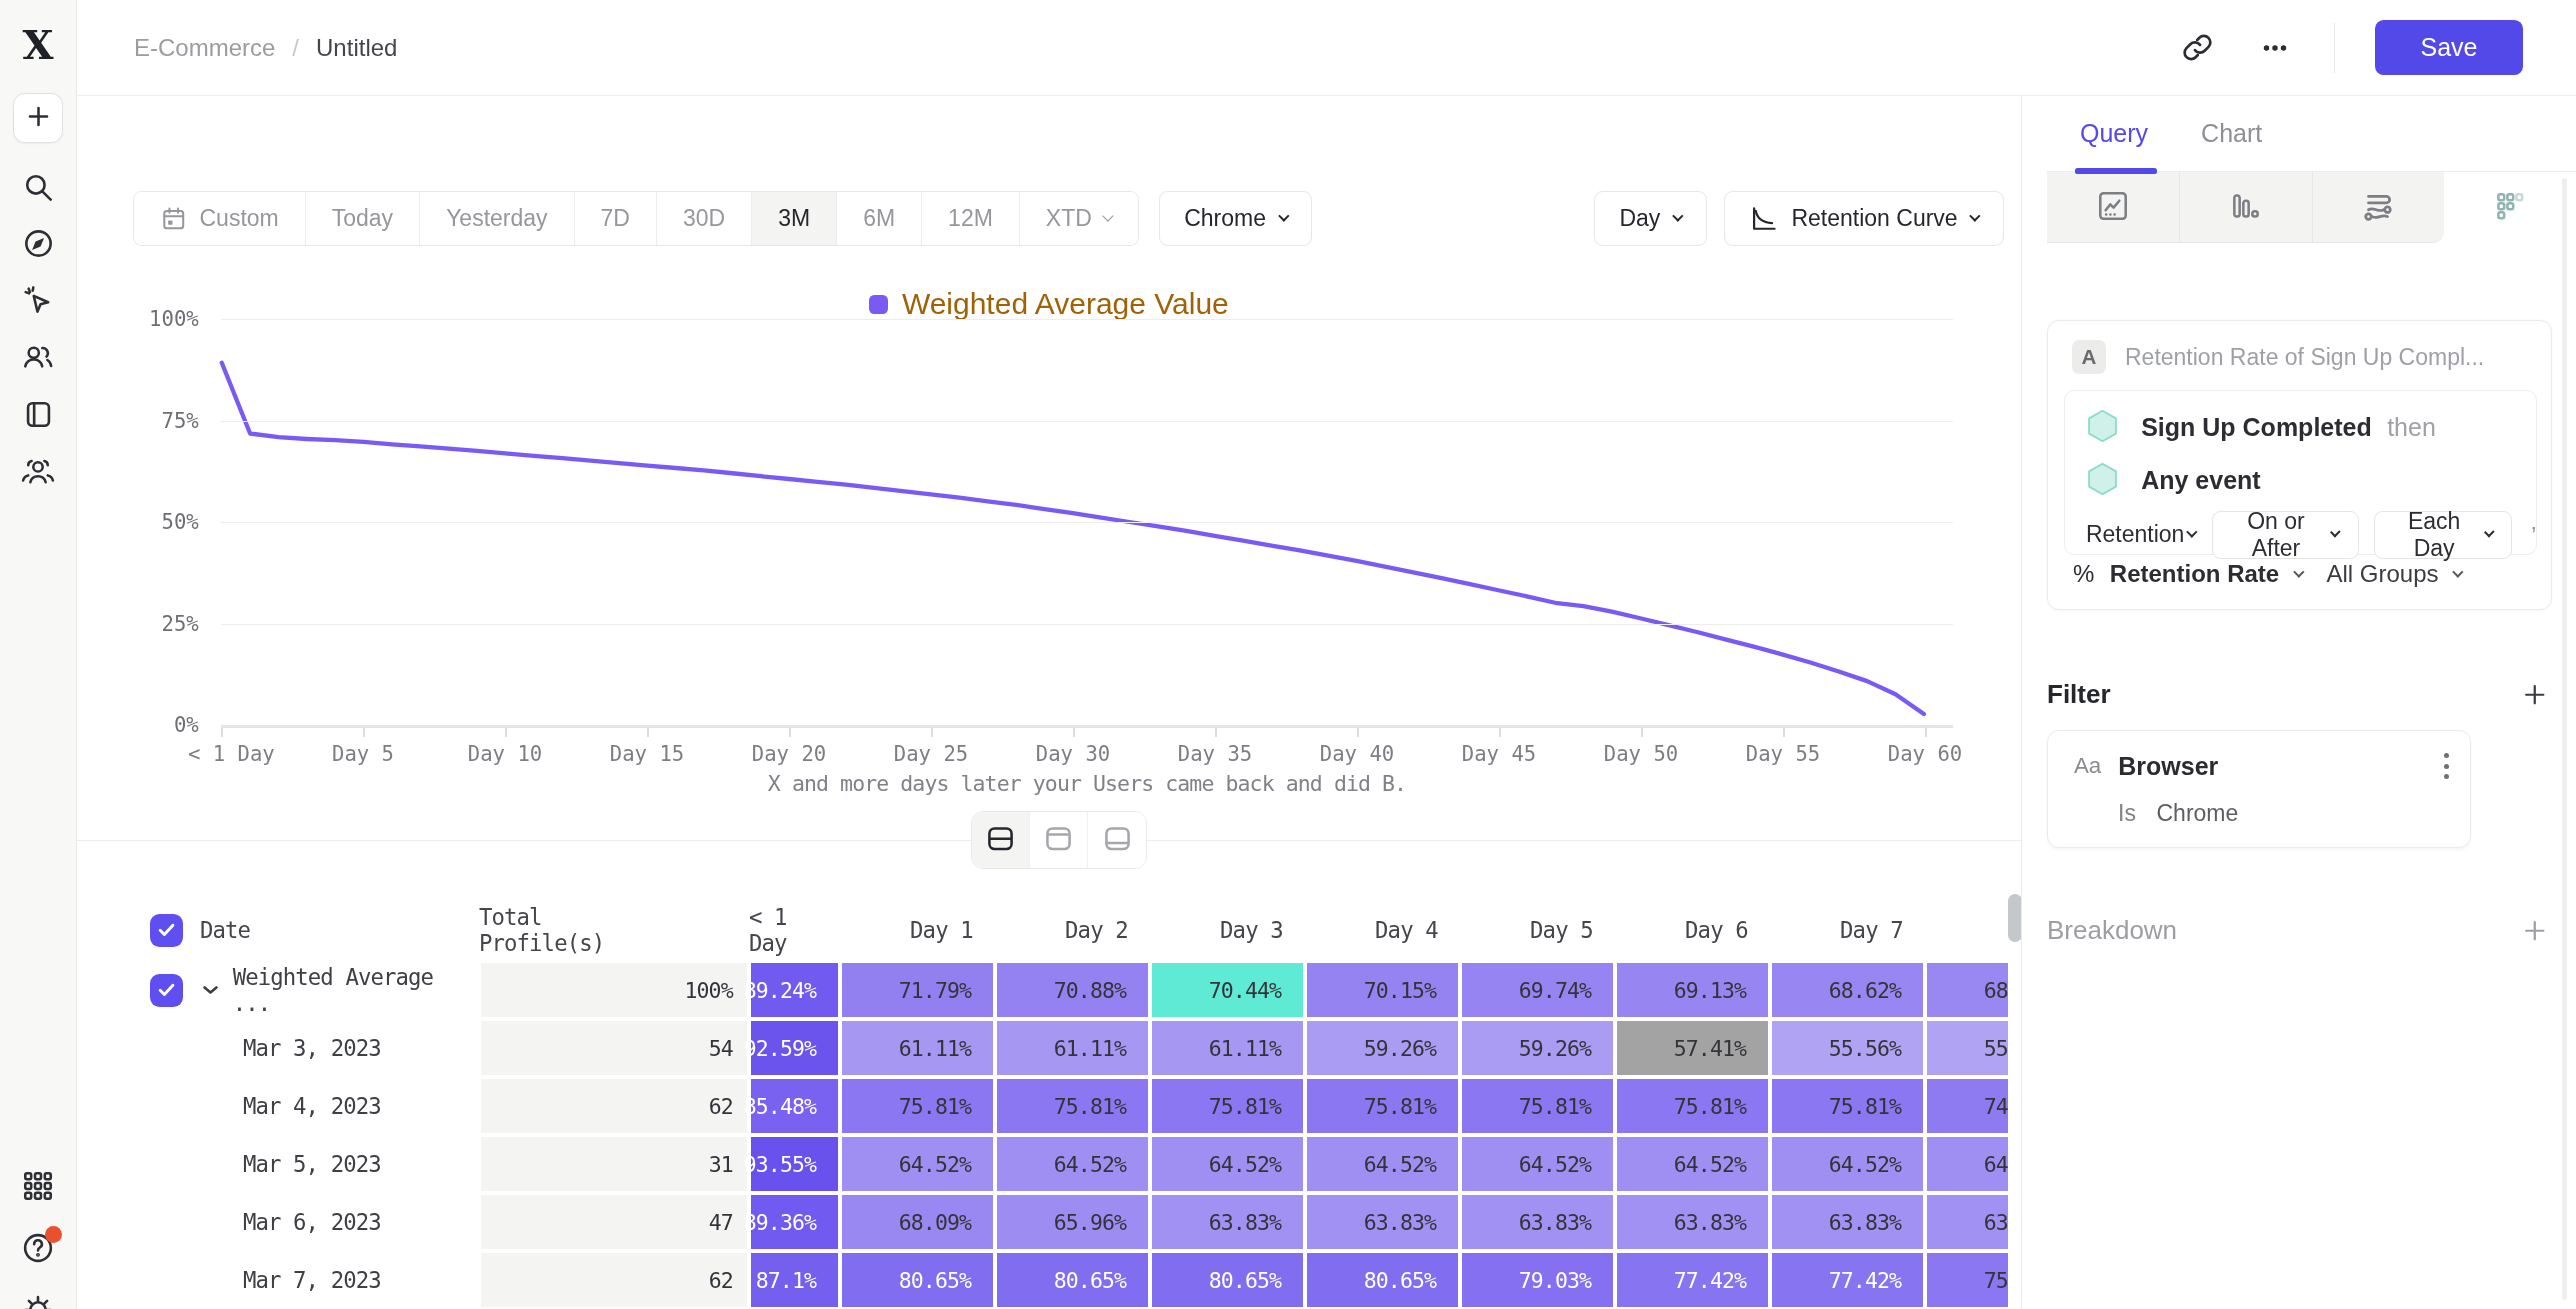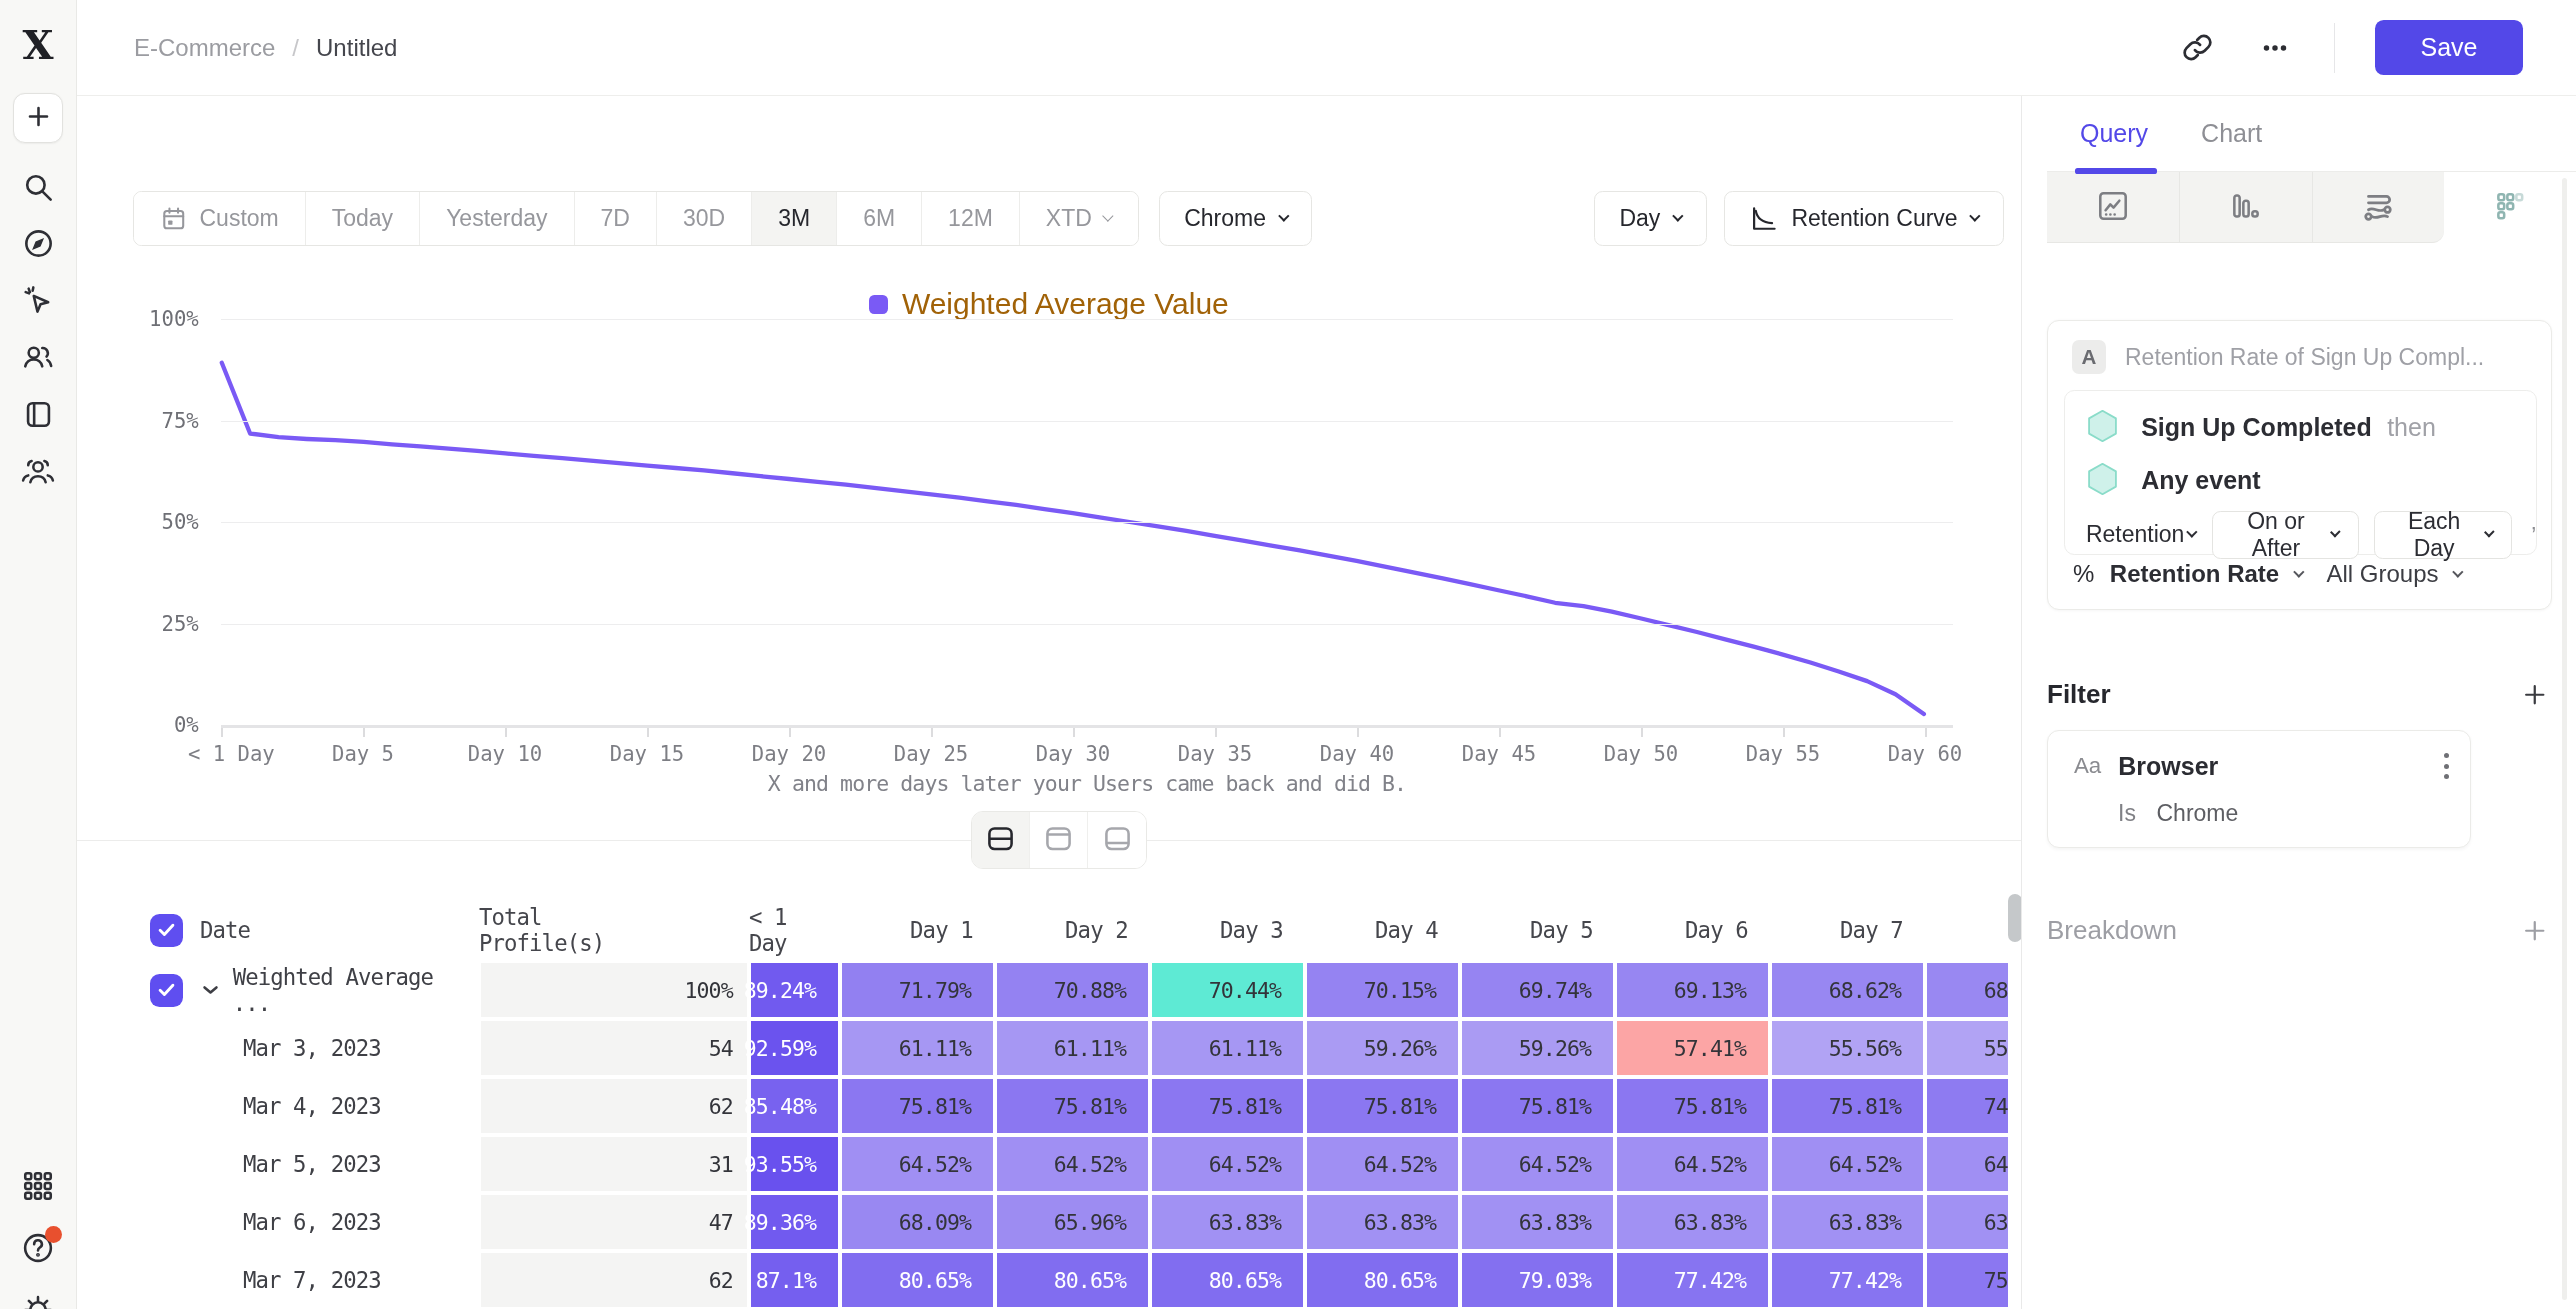--- a/index.html
+++ b/index.html
@@ -501,21 +501,21 @@
         <div class="td num">
           <div class="fill" style="background:rgb(166,151,243)">61.11%</div>
         </div>
         <div class="td num">
           <div class="fill" style="background:rgb(170,155,243)">59.26%</div>
         </div>
         <div class="td num">
           <div class="fill" style="background:rgb(170,155,243)">59.26%</div>
         </div>
         <div class="td num">
-          <div class="fill" style="background:#fca5a5">57.41%</div>
+          <div class="fill" style="background:#a3a3a3">57.41%</div>
         </div>
         <div class="td num">
           <div class="fill" style="background:rgb(177,163,244)">55.56%</div>
         </div>
         <div class="td num">
           <div class="fill" style="background:rgb(177,163,244)">55.56%</div>
         </div>
         <div class="td-label">
           <span class="date-text">Mar 4, 2023</span>
         </div>

